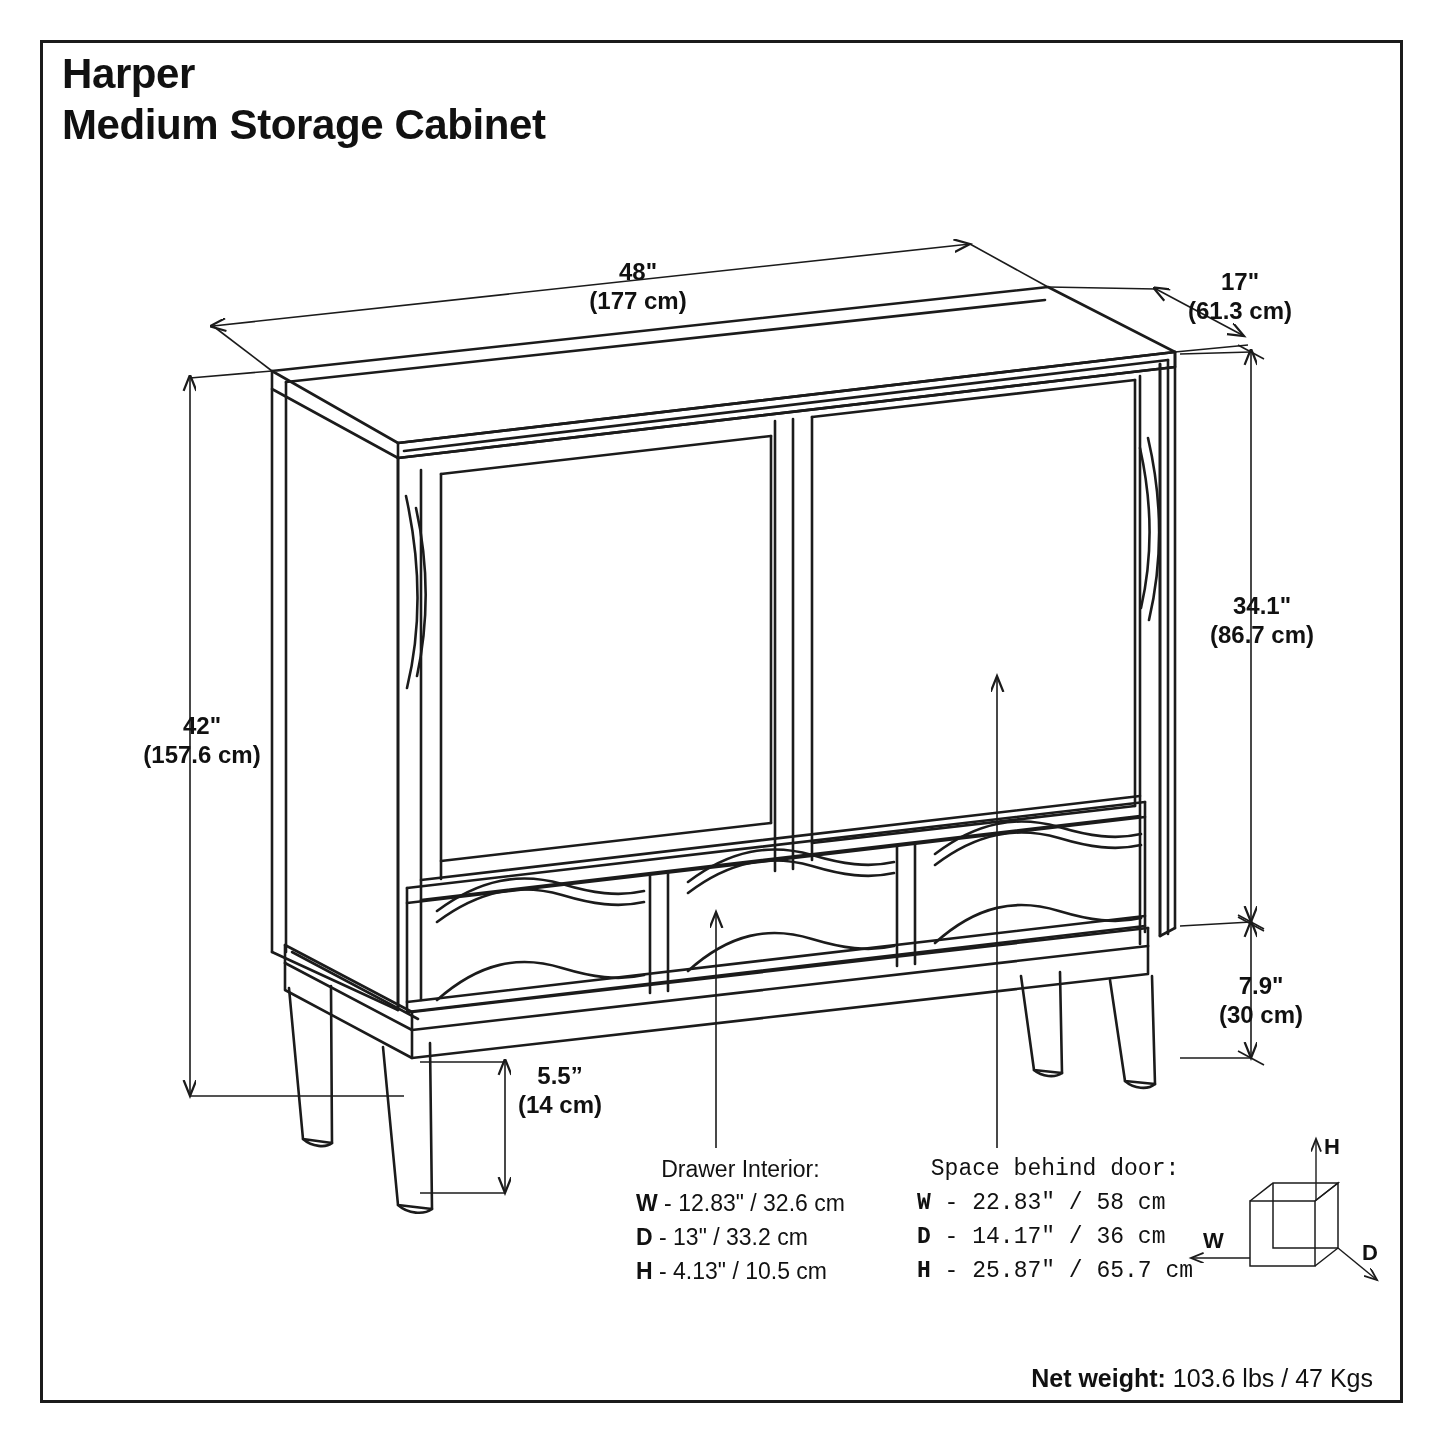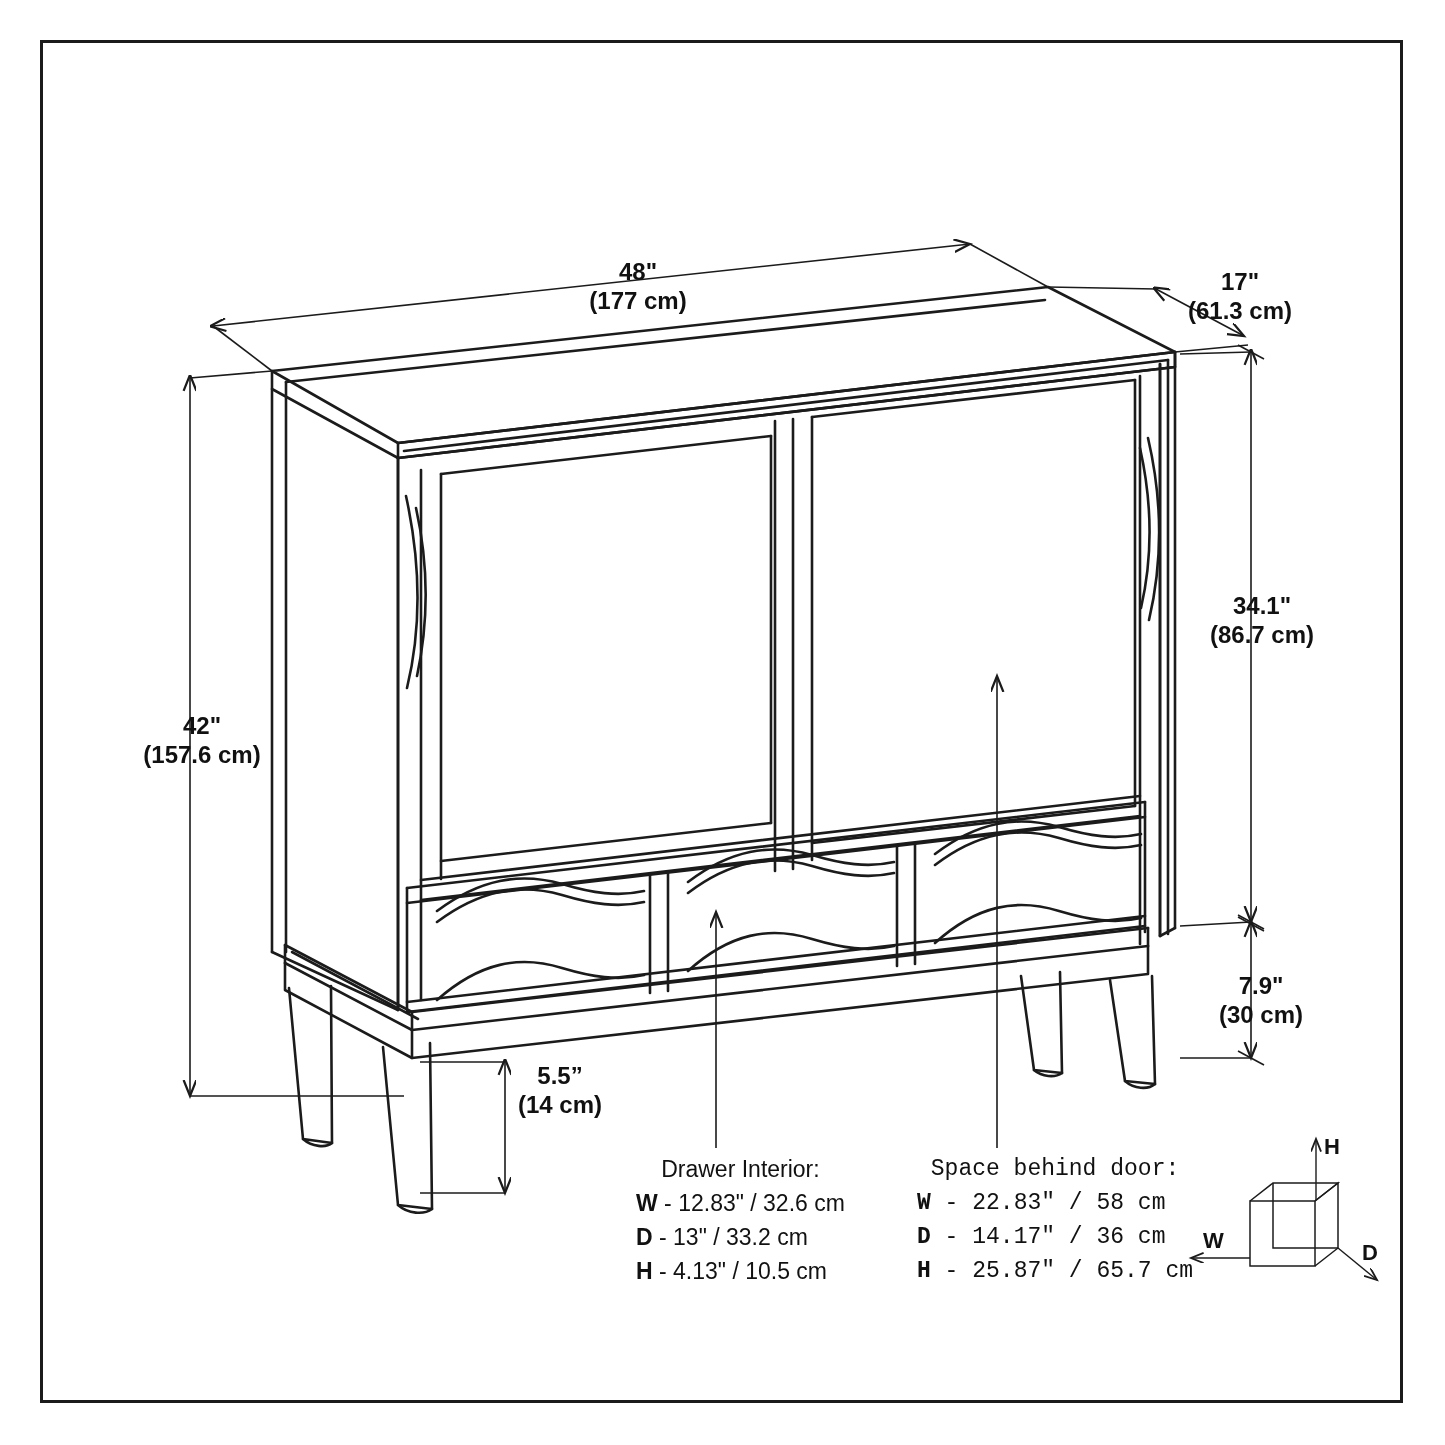--- a/index.html
+++ b/index.html
@@ -81,20 +81,24 @@
   }
   #net-weight b { font-weight: bold; }
 </style>
 </head>
 <body>
 
 <div id="page">
 
   <div id="frame"></div>
 
+  <div id="title">
+    <div class="line">Harper</div>
+    <div class="line">Medium Storage Cabinet</div>
+  </div>
 
   <svg class="svg-layer" viewBox="0 0 1445 1445">
     <g fill="none" stroke="#1b1b1b" stroke-width="2.6" stroke-linejoin="round" stroke-linecap="round">
 
       <g>
         <path d="M 272,371 L 1048,287 L 1175,352 L 398,443 Z"></path>
 
         <path d="M 272,371 L 272,389 L 398,458 L 398,443"></path>
         <path d="M 398,458 L 1175,367 L 1175,352"></path>
 
@@ -360,14 +364,17 @@
       <line x1="1250" y1="1258" x2="1191" y2="1258" marker-end="url(#legArrow)" stroke-width="1.4"></line>
 
       <line x1="1338" y1="1248" x2="1377" y2="1280" marker-end="url(#legArrow)" stroke-width="1.4"></line>
     </g>
   </svg>
 
   <div class="axis-letter" style="left:1324px; top:1134px;">H</div>
   <div class="axis-letter" style="left:1203px; top:1228px;">W</div>
   <div class="axis-letter" style="left:1362px; top:1240px;">D</div>
 
+  <div id="net-weight">
+    <b>Net weight:</b><span> 103.6 lbs / 47 Kgs</span>
+  </div>
 
 </div>
 
 </body></html>

